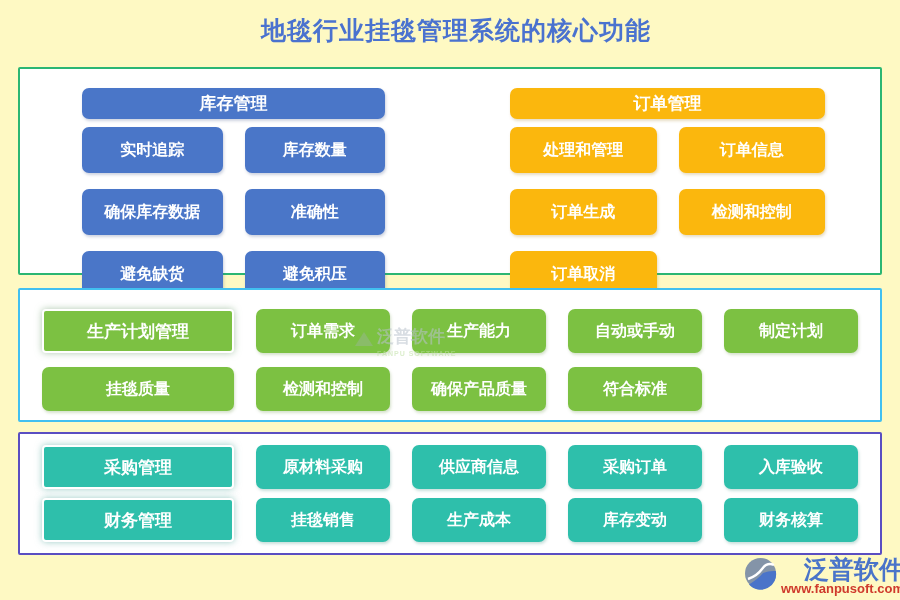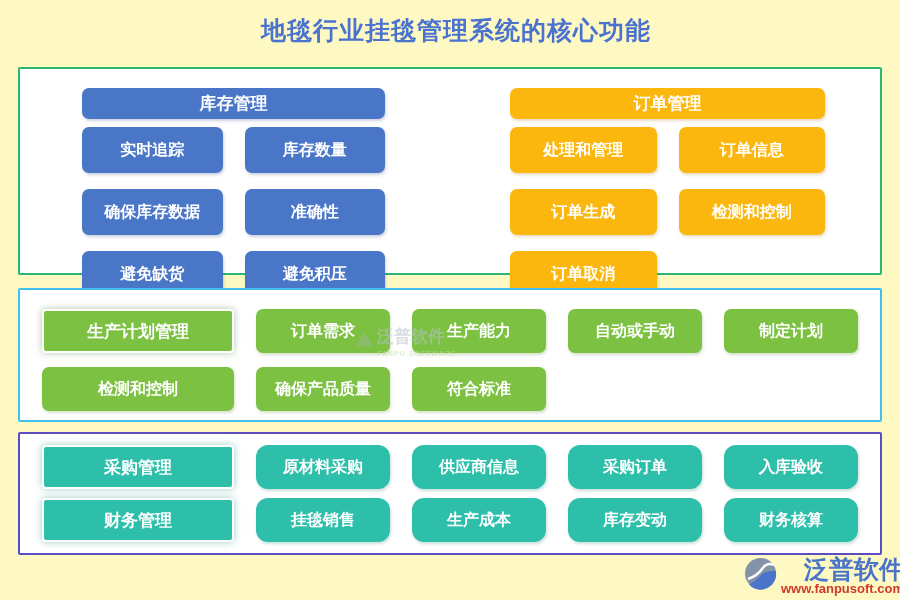--- a/index.html
+++ b/index.html
@@ -11,21 +11,21 @@
   .sec{position:absolute;left:18px;width:864px;box-sizing:border-box;background:#fff;border-radius:2px;}
   .sec1{top:67px;height:208px;border:2px solid #2bb673;}
   .sec2{top:288px;height:134px;border:2px solid #41c0f0;}
   .sec3{top:432px;height:123px;border:2px solid #5a4ec2;}
 
   .btn{display:flex;align-items:center;justify-content:center;color:#fff;font-weight:bold;
        font-size:16px;border-radius:7px;white-space:nowrap;cursor:default;}
   .blue{background:#4a76c8;box-shadow:1px 2px 3px rgba(60,80,130,.25);}
   .orange{background:#fbb70d;box-shadow:1px 2px 3px rgba(160,120,20,.25);}
   .green{background:#7cc142;box-shadow:1px 2px 3px rgba(90,140,50,.25);}
-  .teal{background:#2ebfab;box-shadow:1px 2px 3px rgba(40,130,115,.25);border-radius:12px;}
+  .teal{background:#2ebfab;box-shadow:1px 2px 3px rgba(40,130,115,.25);}
 
   .group{position:absolute;top:19px;}
   .g-left{left:62px;width:303px;}
   .g-right{left:490px;width:315px;text-align:center;}
   .hdr{height:31px;margin-bottom:8px;font-size:17px;}
   .grid2{display:grid;grid-template-columns:1fr 1fr;column-gap:22px;row-gap:16px;}
   .grid2 .btn{height:46px;}
 
   .frow{display:grid;grid-template-columns:192px 1fr 1fr 1fr 1fr;column-gap:22px;
         margin:0 22px;align-items:center;height:44px;}
@@ -87,20 +87,21 @@
       <span class="wm-txt"><span>泛普软件</span><span class="wm-sub">FANPU SOFTWARE</span></span>
     </div>
     <div class="frow frow1">
       <div class="btn cat green">生产计划管理</div>
       <div class="btn sub green">订单需求</div>
       <div class="btn sub green">生产能力</div>
       <div class="btn sub green">自动或手动</div>
       <div class="btn sub green">制定计划</div>
     </div>
     <div class="frow frow2">
+      <div class="btn sub green">挂毯质量</div>
       <div class="btn sub green">检测和控制</div>
       <div class="btn sub green">确保产品质量</div>
       <div class="btn sub green">符合标准</div>
     </div>
   </section>
 
   <section class="sec sec3">
     <div class="frow frow1">
       <div class="btn cat teal">采购管理</div>
       <div class="btn sub teal">原材料采购</div>

